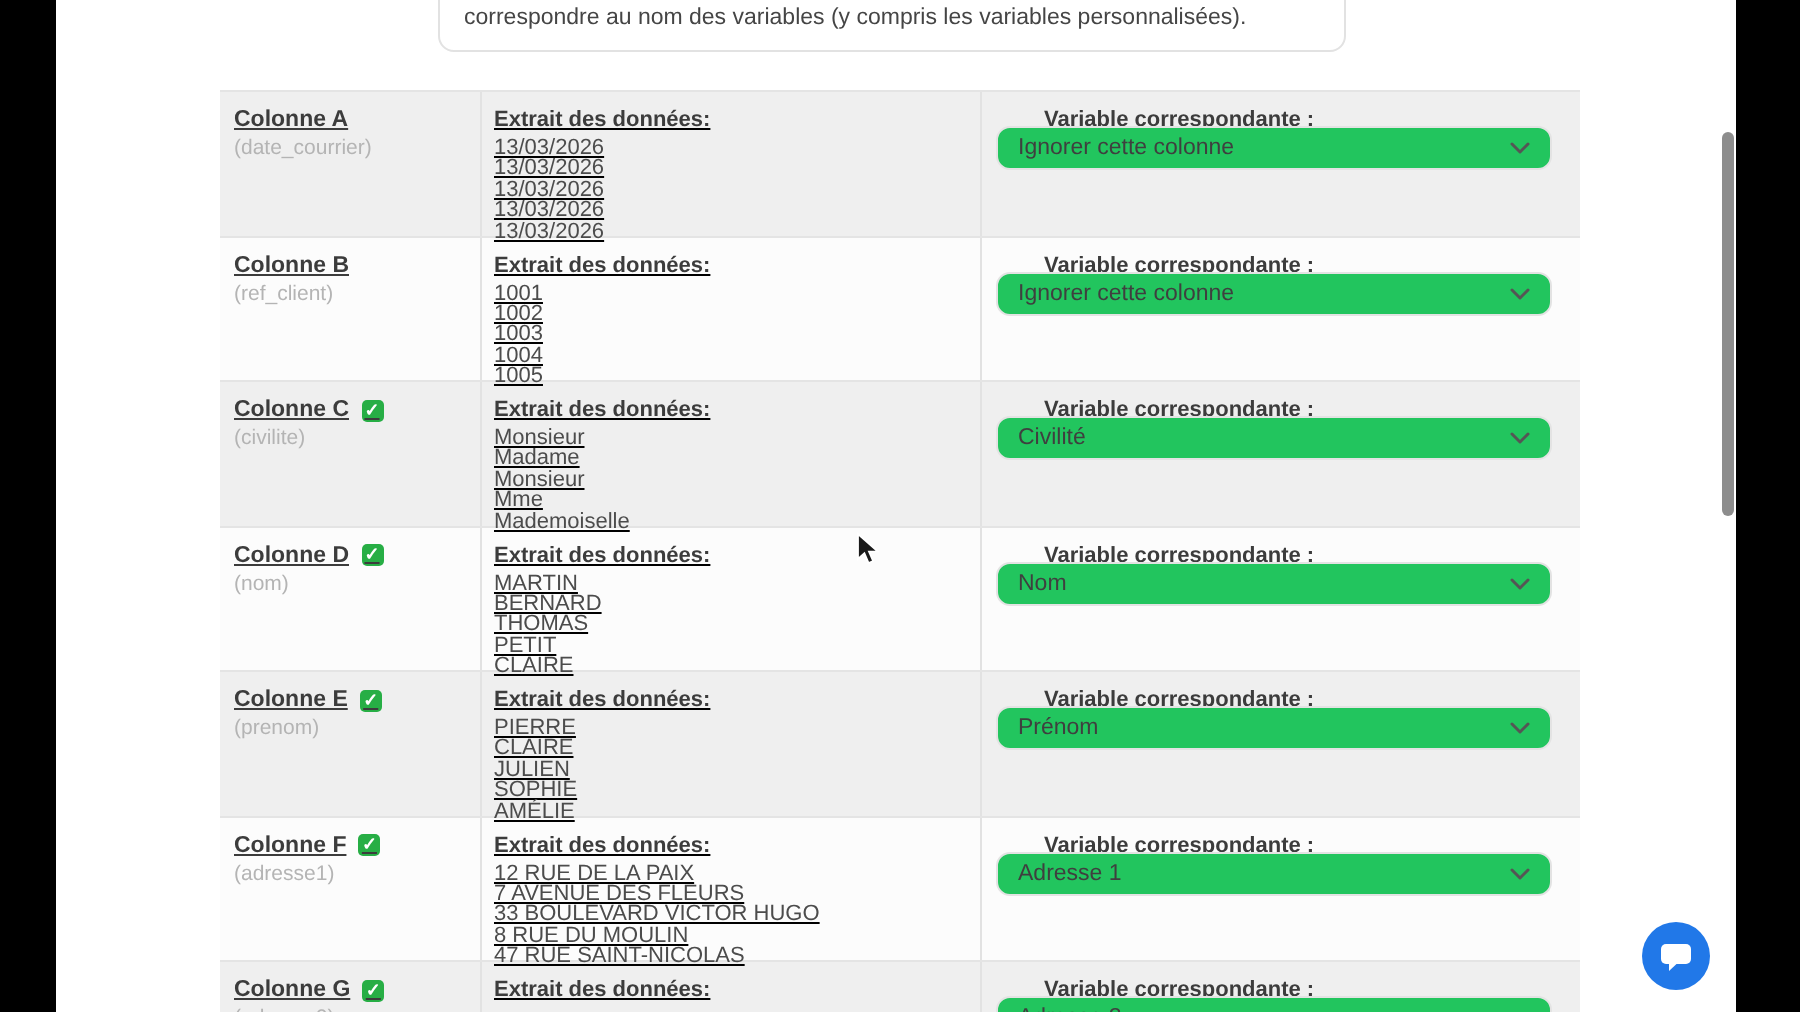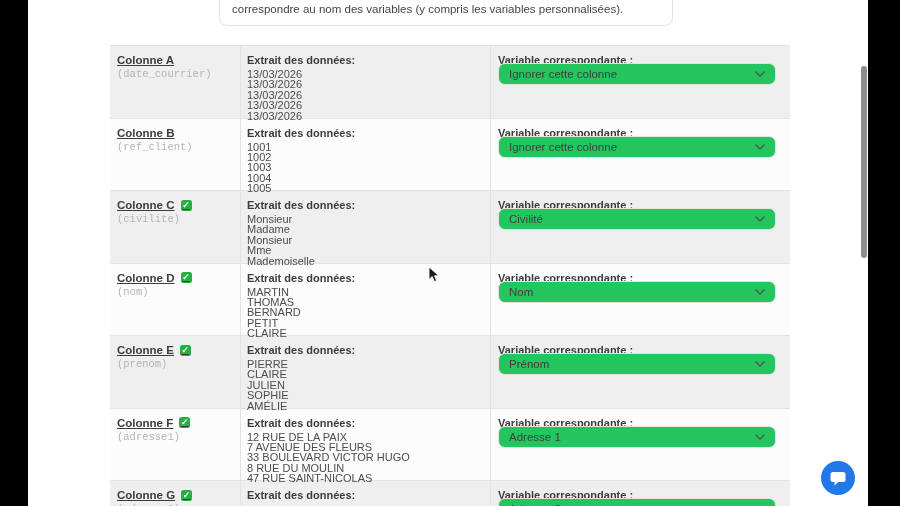--- a/index.html
+++ b/index.html
@@ -13,32 +13,32 @@
   .notice { position:absolute; left:219px; top:-26px; width:454px; height:52px;
             background:#fff; border:1px solid #e2e2e2; border-radius:8px; }
   .notice-text { position:absolute; left:12px; top:28px; font-size:11.5px; color:#454545; }
 
   .map-table { position:absolute; left:110px; top:45px; width:680px; border-top:1px solid #e4e4e4; }
   .row { display:flex; height:72.5px; border-bottom:1px solid #e4e4e4; }
   .row.shade { background:#efefef; }
   .row.plain { background:#fcfcfc; }
 
   .c1 { width:130px; padding:8px 0 0 7px; }
-  .c2 { width:250px; border-left:1px solid #e2e2e2; padding:8px 0 0 6px; }
+  .c2 { width:250px; border-left:1px solid #e2e2e2; padding:8px 0 0 6px;text-decoration:underline; }
   .c3 { width:300px; border-left:1px solid #e2e2e2; padding:8px 8px 0 7px; position:relative; }
 
   .col-title { font-size:11.5px; font-weight:bold; color:#3c3c3c; display:flex; align-items:center;text-decoration:underline; }
   .check { width:11px; height:11px; margin-left:6px; background:#27ae45; border-radius:2.5px;
            color:#fff; font-size:9px; line-height:11px; text-align:center; font-weight:bold; flex:0 0 auto; }
-  .col-field { font-size:10.5px; color:#b4b4b4; margin-top:2px;font-family:Liberation Mono, monospace; }
+  .col-field { font-size:10.5px; color:#b4b4b4; margin-top:2px; }
 
   .extract-label { font-size:11px; font-weight:bold; color:#3c3c3c; margin-bottom:3px; }
   .sample { font-size:11px; color:#4c4c4c; line-height:10.4px; white-space:nowrap; }
 
-  .var-label { font-size:11px; font-weight:bold; color:#3c3c3c; }
+  .var-label { font-size:11px; font-weight:bold; color:#3c3c3c;margin-left:24px; }
   .select { position:absolute; left:7px; top:17px; width:278px; height:22px; background:#22c55e;
             border:1px solid #e3e3e3; border-radius:7px; display:flex; align-items:center;
             justify-content:space-between; padding:0 10px; font-size:11.5px; color:#3f3f3f; cursor:default; }
   .chev { flex:0 0 auto; }
 
   .scroll-thumb { position:absolute; left:861px; top:66px; width:6px; height:192px;
                   background:#8d8d8d; border-radius:3px; }
 
   .chat-button { position:absolute; left:821px; top:461px; width:34px; height:34px;
                  border-radius:50%; background:#2178e8; display:flex; align-items:center; justify-content:center; }
@@ -136,22 +136,22 @@
     <div class="c1">
       <div class="col-title">
           <span>Colonne D</span>
           <span class="check">✓</span>
         </div>
       <div class="col-field">(nom)</div>
     </div>
     <div class="c2">
       <div class="extract-label">Extrait des données:</div>
       <div class="sample">MARTIN</div>
+      <div class="sample">BERNARD</div>
       <div class="sample">THOMAS</div>
-      <div class="sample">BERNARD</div>
       <div class="sample">PETIT</div>
       <div class="sample">CLAIRE</div>
     </div>
     <div class="c3">
       <div class="var-label">Variable correspondante :</div>
       <div class="select">
         <span>Nom</span>
         <svg class="chev" width="10" height="6" viewBox="0 0 10 6">
             <polyline points="1,1 5,5 9,1" fill="none" stroke="#555" stroke-width="1.5" stroke-linecap="round" stroke-linejoin="round"></polyline>
           </svg>

